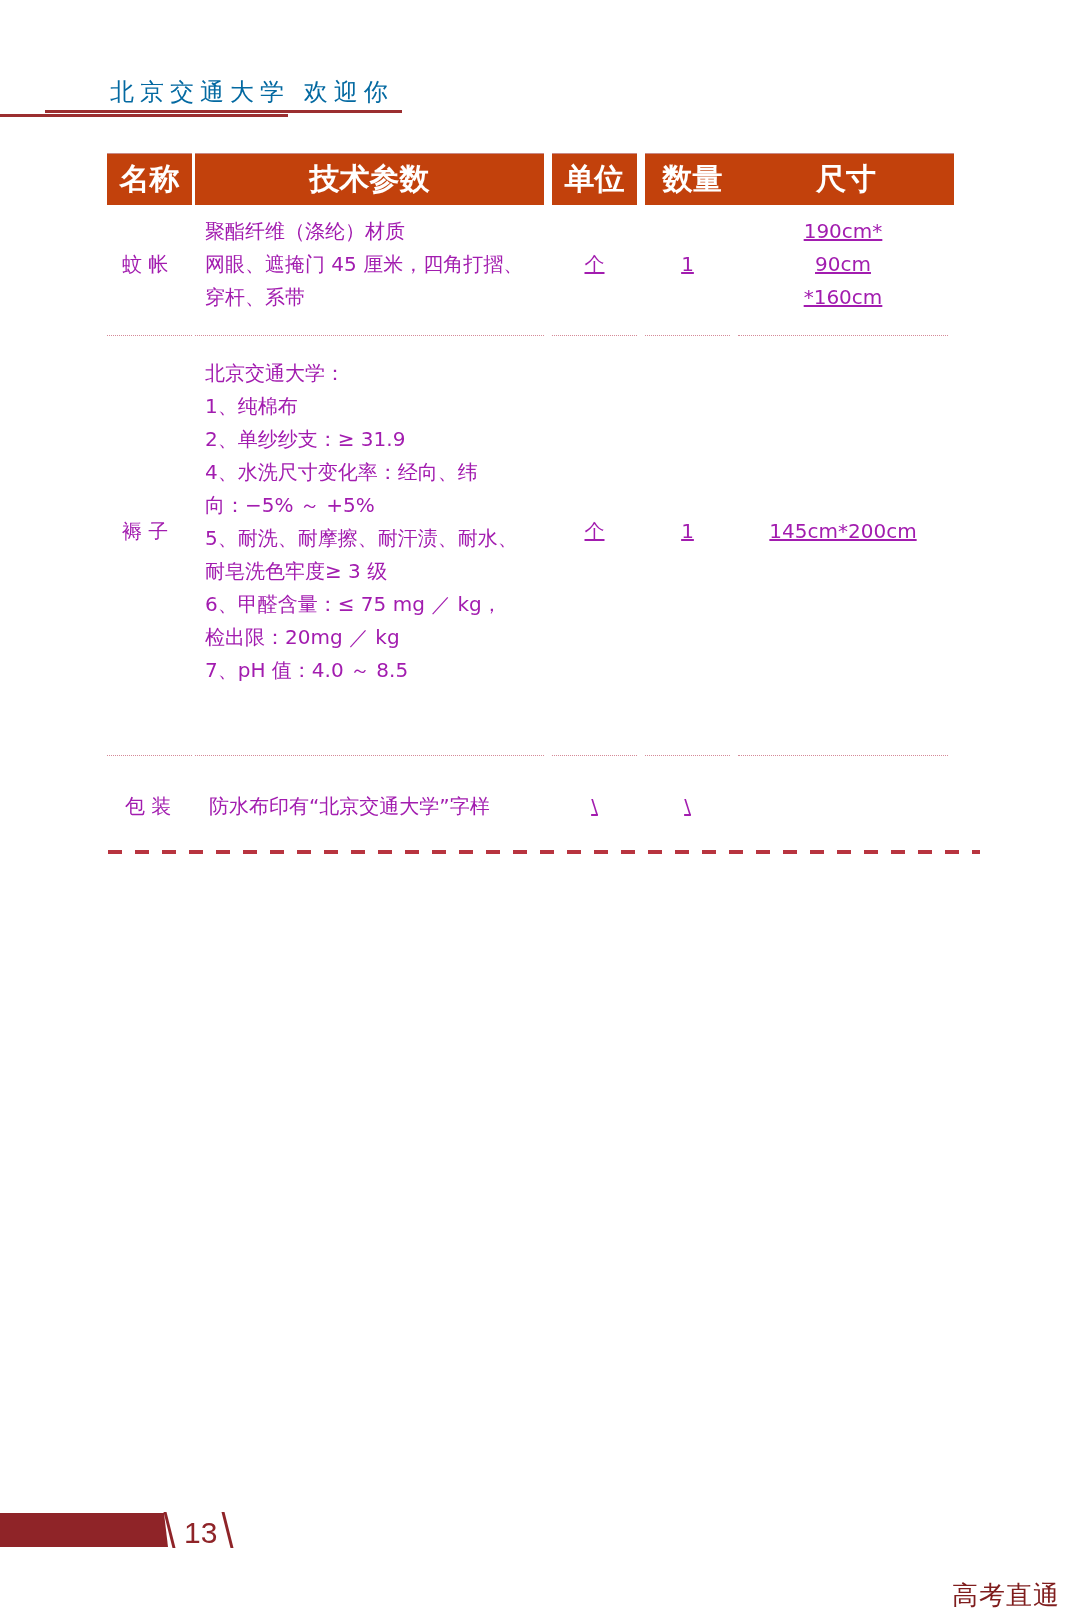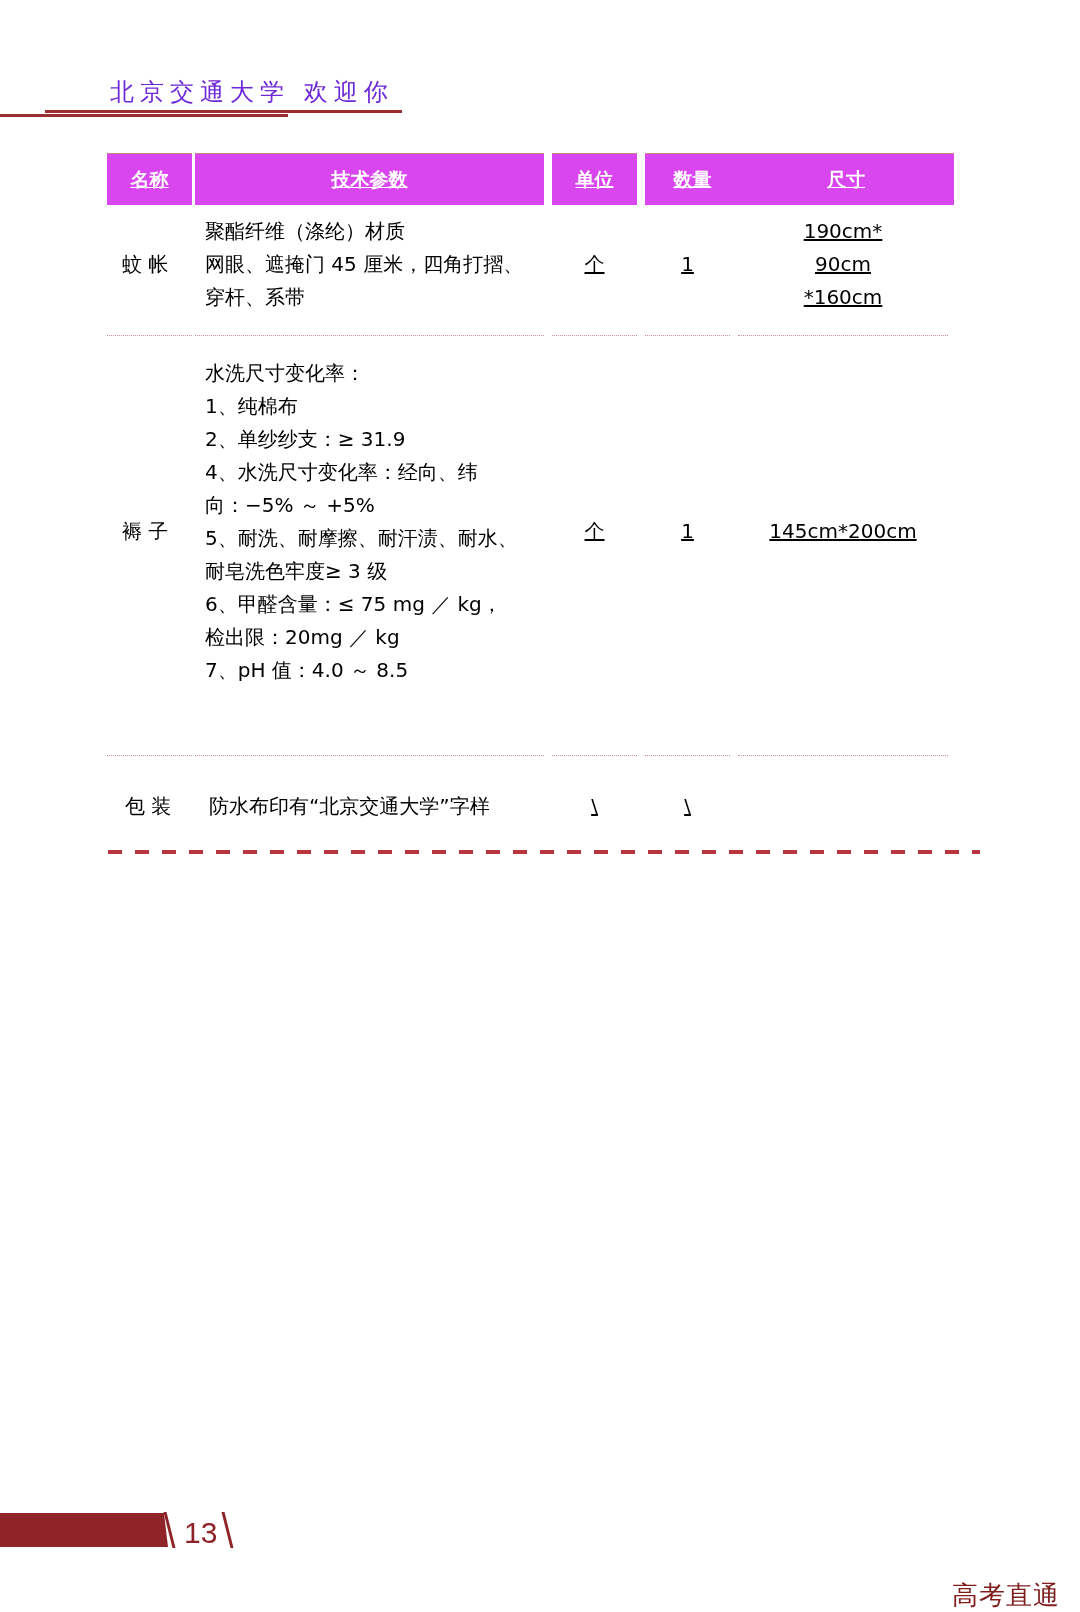--- a/index.html
+++ b/index.html
@@ -1,25 +1,25 @@
 <!DOCTYPE html>
 <html><head>
 <meta charset="utf-8">
 <style>
   html, body { margin:0; padding:0; background:#ffffff; }
   body { width:1080px; height:1612px; position:relative; overflow:hidden;
          font-family:"DejaVu Sans","Liberation Sans",sans-serif; color:#3f3f3f; }
-  .hdr-title { position:absolute; left:110px; top:76px; font-size:24px; letter-spacing:6px; color:#6d28d9;text-align:center; }
+  .hdr-title { position:absolute; left:110px; top:76px; font-size:24px; letter-spacing:6px; color:#0369a1;text-align:center; }
   .hdr-line1 { position:absolute; left:45px; top:110px; width:357px; height:3px; background:#9b2e30; }
   .hdr-line2 { position:absolute; left:0; top:114px; width:288px; height:3px; background:#9b2e30; }
 
-  .th { position:absolute; top:153px; height:51px; background:#d946ef; color:#fff;
-        font-size:19px; font-weight:bold; display:flex; align-items:center; justify-content:center;
-        border-top:1px solid #c98a86;text-decoration:underline; }
-  .cell { position:absolute; font-size:20px; line-height:33px; color:#000000; }
+  .th { position:absolute; top:153px; height:51px; background:#c2410c; color:#fff;
+        font-size:30px; font-weight:bold; display:flex; align-items:center; justify-content:center;
+        border-top:1px solid #c98a86; }
+  .cell { position:absolute; font-size:20px; line-height:33px; color:#a21caf; }
   .center { text-align:center;text-decoration:underline; }
   .sep { position:absolute; height:0; border-top:1.5px dotted #d58a98; }
   .dash { position:absolute; left:108px; top:850px; width:872px; height:4px;
           background:repeating-linear-gradient(90deg,#b8343f 0 14px,transparent 14px 27px); }
 
   .footer-bar { position:absolute; left:0; top:1513px; width:168px; height:34px; background:#8f2428;
                 clip-path:polygon(0 0,164px 0,168px 34px,0 34px); }
   .slash { position:absolute; top:1512px; width:3px; height:36px; background:#8f2428; transform:skewX(14deg); }
   .page-num { position:absolute; left:184px; top:1510px; font-size:30px; color:#8f2428; font-family:"Liberation Sans",sans-serif;margin-top:6px; }
   .watermark { position:absolute; left:952px; top:1578px; font-size:26px; color:#7f1d1d; letter-spacing:1px; }
@@ -58,21 +58,21 @@
     <div class="sep" style="left:107px;width:85px;top:335px;"></div>
     <div class="sep" style="left:195px;width:349px;top:335px;"></div>
     <div class="sep" style="left:552px;width:85px;top:335px;"></div>
     <div class="sep" style="left:645px;width:85px;top:335px;"></div>
     <div class="sep" style="left:738px;width:210px;top:335px;"></div>
   </div>
 
   <div>
     <div class="cell" style="left:122px;top:515px;">褥  子</div>
     <div class="cell" style="left:205px;top:357px;">
-      <div>水洗尺寸变化率：</div>
+      <div>北京交通大学：</div>
       <div>1、纯棉布</div>
       <div>2、单纱纱支：≥ 31.9</div>
       <div>4、水洗尺寸变化率：经向、纬</div>
       <div>向：−5% ～ +5%</div>
       <div>5、耐洗、耐摩擦、耐汗渍、耐水、</div>
       <div>耐皂洗色牢度≥ 3 级</div>
       <div>6、甲醛含量：≤ 75 mg ／ kg，</div>
       <div>检出限：20mg ／ kg</div>
       <div>7、pH 值：4.0 ～ 8.5</div>
     </div>

